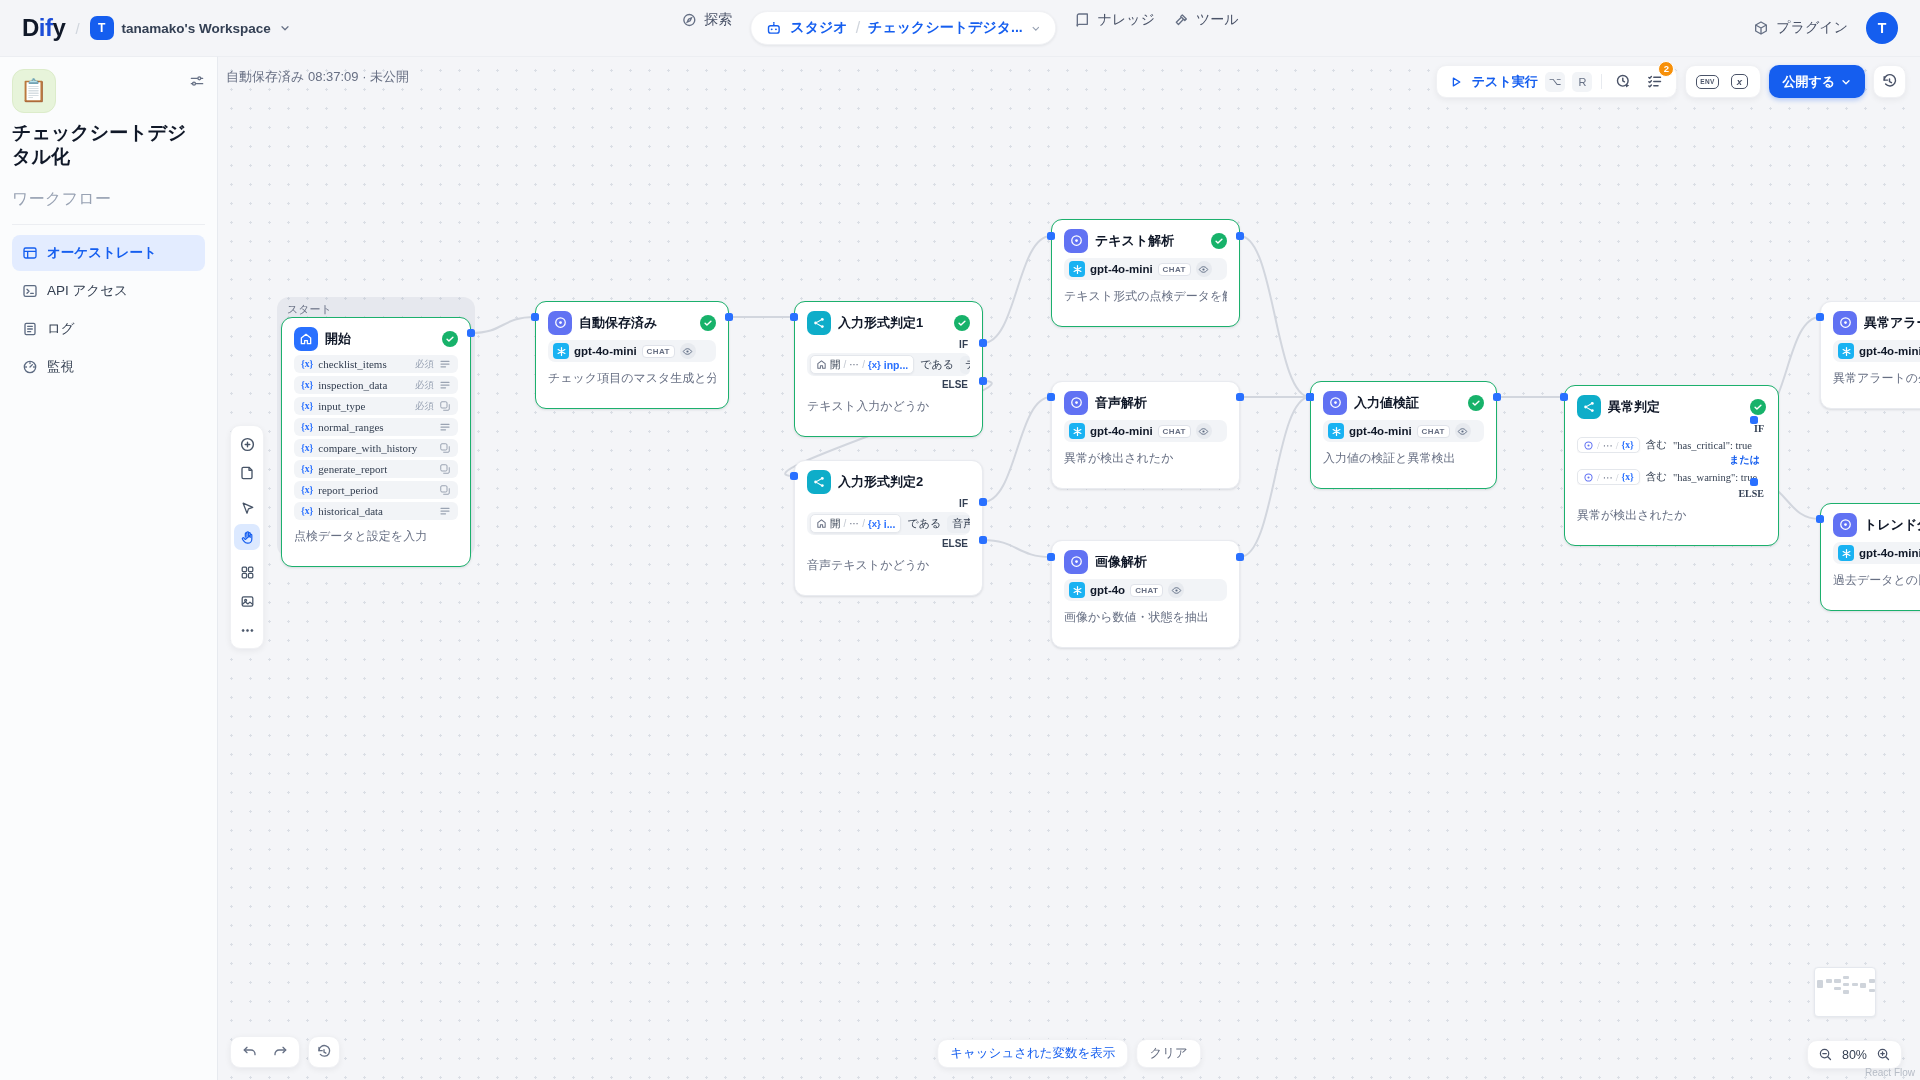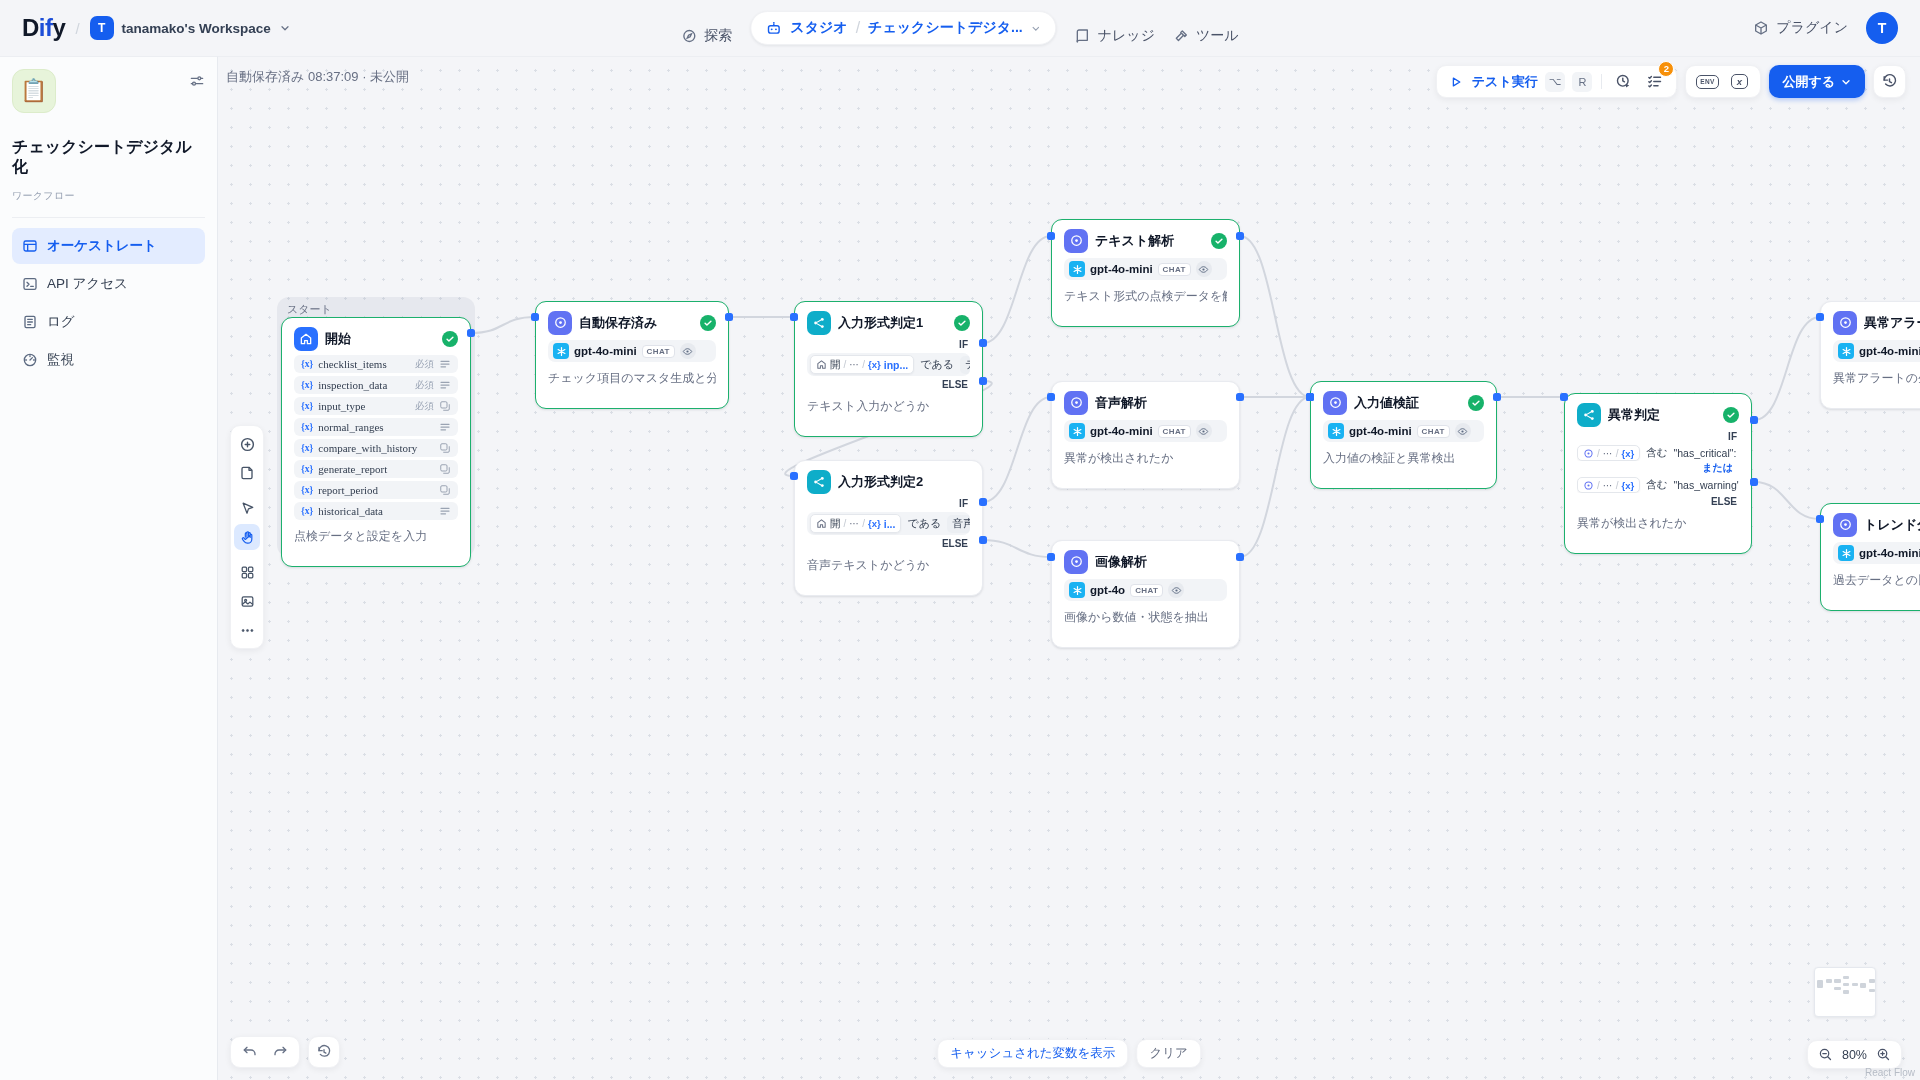--- a/index.html
+++ b/index.html
@@ -9,36 +9,36 @@
 
   
   .hdr{position:absolute;left:0;top:0;right:0;height:56px;display:flex;align-items:center;padding:12px 22px;z-index:30}
   .hdr-left{display:flex;align-items:center;gap:10px}
   .logo{font-size:24px;font-weight:800;letter-spacing:-.5px;cursor:pointer}
   .logo .lg-a{color:#1d4ed8}
   .hd-sep{color:#d0d5dd;font-size:15px}
   .ws-chip{display:flex;align-items:center;gap:8px;cursor:pointer}
   .ws-av{width:24px;height:24px;border-radius:7px;background:#155eef;color:#fff;font-size:12px;font-weight:700;display:flex;align-items:center;justify-content:center}
   .ws-name{font-size:13.5px;font-weight:600;color:#344054}
-  .hdr-center{position:absolute;left:50%;top:50%;transform:translate(-50%,-50%);display:flex;align-items:flex-end;gap:18px}
+  .hdr-center{position:absolute;left:50%;top:50%;transform:translate(-50%,-50%);display:flex;align-items:flex-start;gap:18px}
   .hnav{display:flex;align-items:center;gap:7px;font-size:14px;font-weight:500;color:#4a5368;cursor:pointer}
   .studio-pill{display:flex;align-items:center;gap:8px;background:#fff;border-radius:999px;padding:7px 14px;box-shadow:0 1px 3px rgba(16,24,40,.08);border:1px solid #f0f1f4;cursor:pointer}
   .studio-pill .blue{color:#155eef;font-weight:700;font-size:14px}
   .studio-pill .slash{color:#d0d5dd}
   .hdr-right{margin-left:auto;display:flex;align-items:center;gap:18px}
   .user-av{width:32px;height:32px;border-radius:50%;background:#155eef;color:#fff;font-size:14px;font-weight:700;display:flex;align-items:center;justify-content:center;cursor:pointer}
   .hic{display:inline-flex;color:#667085}
 
   
   .sidebar{position:absolute;left:0;top:56px;bottom:0;width:218px;background:#fbfcfd;border-right:1px solid #e7eaef;border-top:1px solid #eceef2;padding:12px 12px;z-index:25}
   .sb-head{display:flex;align-items:flex-start;justify-content:space-between}
   .app-ico{width:44px;height:44px;border-radius:12px;background:#e7f4da;border:1px solid #dcecca;display:flex;align-items:center;justify-content:center;font-size:22px}
   .sb-cfg{color:#667085;margin-top:4px;cursor:pointer}
-  .sb-title{font-size:16px;font-weight:700;color:#101828;margin-top:24px;line-height:1.25}
-  .sb-sub{font-size:10px;color:#98a2b3;margin-top:12px;letter-spacing:.3px}
+  .sb-title{font-size:19px;font-weight:700;color:#101828;margin-top:8px;line-height:1.25}
+  .sb-sub{font-size:16px;color:#98a2b3;margin-top:20px;letter-spacing:.3px}
   .sb-div{height:1px;background:#eceef2;margin:14px 0 10px}
   .sb-item{display:flex;align-items:center;gap:9px;height:36px;border-radius:8px;padding:0 10px;font-size:13.5px;font-weight:500;color:#354052;cursor:pointer}
   .sb-item+.sb-item{margin-top:2px}
   .sb-item svg{stroke:#5d6b82}
   .sb-item.active{background:#e3ecff;color:#155eef;font-weight:700}
   .sb-item.active svg{stroke:#155eef}
 
   
   .canvas{position:absolute;left:218px;top:56px;right:0;bottom:0;overflow:hidden;border-top:1px solid #eceef2;
     background-image:radial-gradient(circle,#dadee5 1.15px,transparent 1.15px);background-size:19px 19px;background-position:4px 4px}
@@ -747,21 +747,21 @@
           <span class="chat">CHAT</span>
           <span class="eye">
             <svg viewBox="0 0 24 24" width="11" height="11" fill="none" stroke="#5d6b82" stroke-width="2">
               <path d="M2.8 12S6.5 5.8 12 5.8 21.2 12 21.2 12 17.5 18.2 12 18.2 2.8 12 2.8 12z"></path>
               <circle cx="12" cy="12" r="2.4" fill="#5d6b82" stroke="none"></circle>
             </svg>
           </span>
         </div>
         <div class="desc">入力値の検証と異常検出</div>
       </div>
-      <div class="node green" style="left: 1346px; top: 336px; width: 188px;">
+      <div class="node green" style="left: 1346px; top: 328px; width: 215px; font-family: Liberation Serif, serif;">
         <div class="node-head">
           <div class="node-ic ic-if">
             <svg viewBox="0 0 24 24" width="14" height="14" fill="#fff" stroke="none">
               <circle cx="6.3" cy="12" r="2.5"></circle>
               <circle cx="17.6" cy="5.8" r="2.5"></circle>
               <circle cx="17.6" cy="18.2" r="2.5"></circle>
               <path d="M8.3 10.9l7-4.1M8.3 13.1l7 4.1" stroke="#fff" stroke-width="1.9"></path>
             </svg>
           </div>
           <span class="node-title">異常判定</span>

